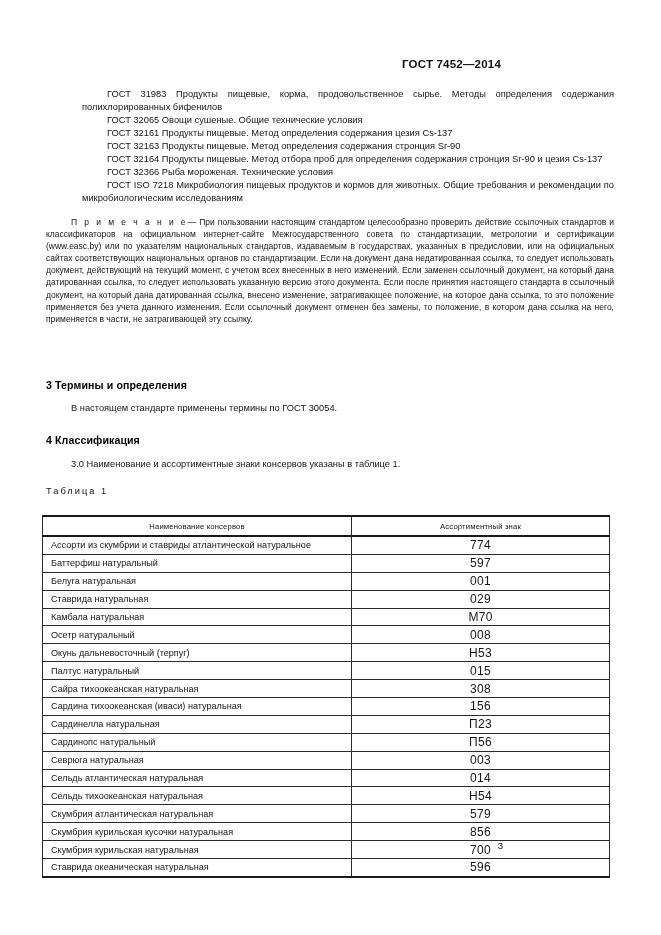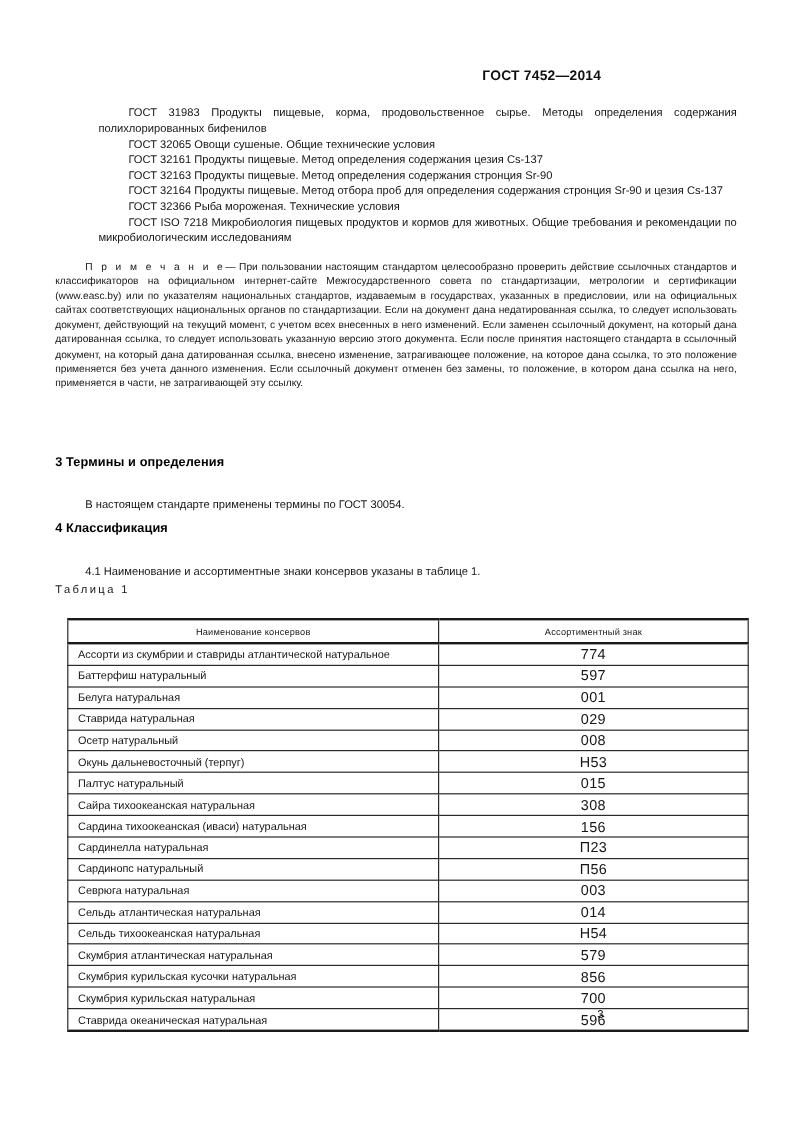--- a/index.html
+++ b/index.html
@@ -76,35 +76,35 @@
     font-size: 10.6px;
     font-weight: bold;
     color: #000;
     letter-spacing: 0.1px;
   }
 
   .sec3 { position: absolute; left: 46px; top: 379px; }
   .sec3-body { position: absolute; left: 46px; top: 402px; width: 568px; }
   .sec4 { position: absolute; left: 46px; top: 434px; }
   .sec4-body { position: absolute; left: 46px; top: 458px; width: 568px; }
-  .sec-body p { text-indent: 25px; margin-top: 12px; }
+  .sec-body p { text-indent: 25px; }
 
   
   .table-caption {
     position: absolute;
     left: 46px;
     top: 486px;
     font-size: 9.3px;
     letter-spacing: 2.0px;
     color: #161616;
   }
 
   table.gost {
     position: absolute;
-    left: 56px;
+    left: 42px;
     top: 515px;
     width: 567px;
     border-collapse: collapse;
     table-layout: fixed;
     border-radius: 20px;
   }
   table.gost col.c1 { width: 309px; }
   table.gost col.c2 { width: 258px; }
 
   table.gost th,
@@ -169,21 +169,21 @@
     <p class="note"><span class="note-label">П р и м е ч а н и е</span><span>—</span> <span>При пользовании настоящим стандартом целесообразно проверить действие ссылочных стандартов и классификаторов на официальном интернет-сайте Межгосударственного совета по стандартизации, метрологии и сертификации (www.easc.by) или по указателям национальных стандартов, издаваемым в государствах, указанных в предисловии, или на официальных сайтах соответствующих национальных органов по стандартизации. Если на документ дана недатированная ссылка, то следует использовать документ, действующий на текущий момент, с учетом всех внесенных в него изменений. Если заменен ссылочный документ, на который дана датированная ссылка, то следует использовать указанную версию этого документа. Если после принятия настоящего стандарта в ссылочный документ, на который дана датированная ссылка, внесено изменение, затрагивающее положение, на которое дана ссылка, то это положение применяется без учета данного изменения. Если ссылочный документ отменен без замены, то положение, в котором дана ссылка на него, применяется в части, не затрагивающей эту ссылку.</span></p>
   </div>
 
   <h2 class="section sec3">3 Термины и определения</h2>
   <div class="sec3-body sec-body">
     <p>В настоящем стандарте применены термины по ГОСТ 30054.</p>
   </div>
 
   <h2 class="section sec4">4 Классификация</h2>
   <div class="sec4-body sec-body">
-    <p>4.1 Наименование и ассортиментные знаки консервов указаны в таблице 1.</p>
+    <p>3.0 Наименование и ассортиментные знаки консервов указаны в таблице 1.</p>
   </div>
 
   <div class="table-caption">Таблица 1</div>
 
   <table class="gost">
     <colgroup>
         <col class="c1">
         <col class="c2">
       </colgroup>
     <thead>
@@ -203,20 +203,24 @@
         </tr>
         <tr>
           <td class="name">Белуга натуральная</td>
           <td class="code">001</td>
         </tr>
         <tr>
           <td class="name">Ставрида натуральная</td>
           <td class="code">029</td>
         </tr>
         <tr>
+          <td class="name">Камбала натуральная</td>
+          <td class="code">М70</td>
+        </tr>
+        <tr>
           <td class="name">Осетр натуральный</td>
           <td class="code">008</td>
         </tr>
         <tr>
           <td class="name">Окунь дальневосточный (терпуг)</td>
           <td class="code">Н53</td>
         </tr>
         <tr>
           <td class="name">Палтус натуральный</td>
           <td class="code">015</td>

